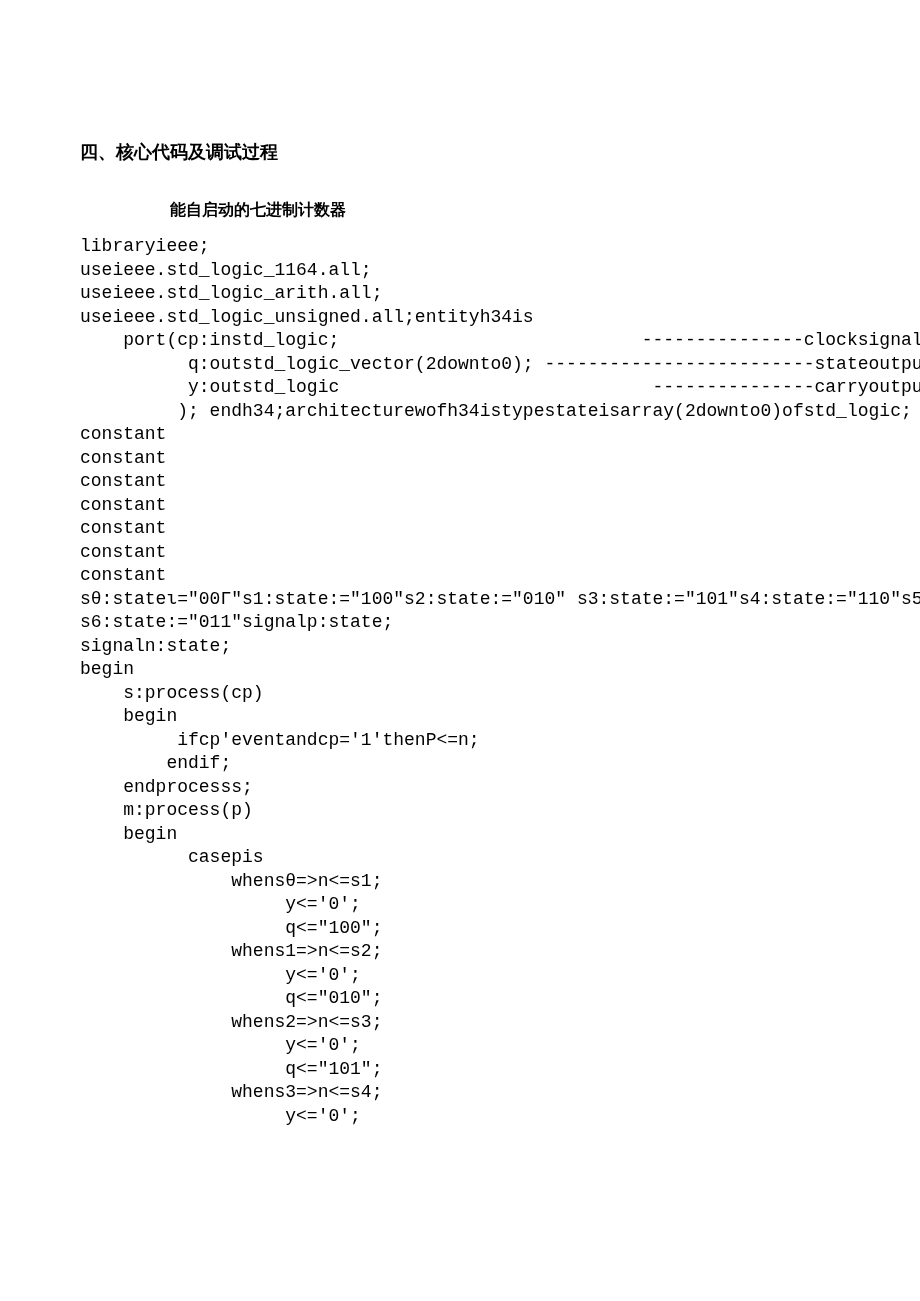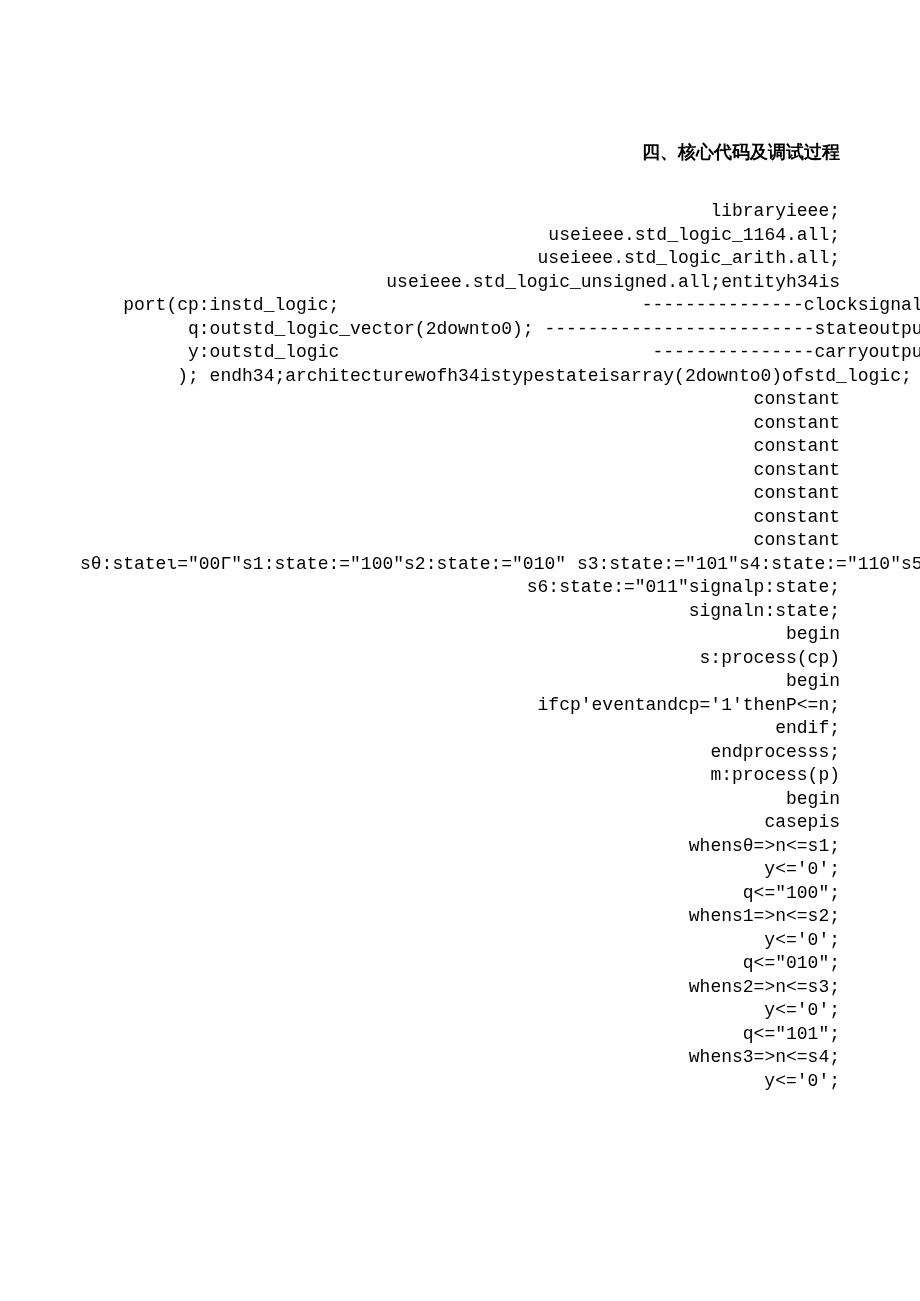--- a/index.html
+++ b/index.html
@@ -5,21 +5,20 @@
   body {
     margin: 0;
     padding: 0;
     background: #ffffff;
     font-family: "SimSun", "Courier New", monospace;
     width: 920px;
     min-height: 1301px;
   }
   .page {
     padding: 140px 80px 60px 80px;
-    text-align: right;
   }
   .section-heading {
     font-family: "SimHei", "Microsoft YaHei", sans-serif;
     font-size: 18px;
     font-weight: bold;
     color: #000;
     margin-bottom: 36px;
   }
   .subheading {
     font-family: "SimHei", "Microsoft YaHei", sans-serif;
@@ -35,20 +34,21 @@
     line-height: 23.5px;
     color: #000;
     white-space: pre;
   }
 </style>
 </head>
 <body>
 
 <div class="page">
   <div class="section-heading">四、核心代码及调试过程</div>
+  <div class="subheading">能自启动的七进制计数器</div>
   <div class="code-block" id="code-block">libraryieee;
 useieee.std_logic_1164.all;
 useieee.std_logic_arith.all;
 useieee.std_logic_unsigned.all;entityh34is
     port(cp:instd_logic;                            ---------------clocksignal
           q:outstd_logic_vector(2downto0); -------------------------stateoutput
           y:outstd_logic                             ---------------carryoutput
          ); endh34;architecturewofh34istypestateisarray(2downto0)ofstd_logic;
 constant
 constant

